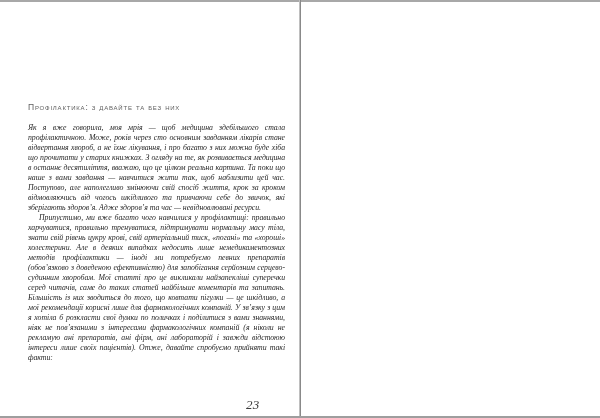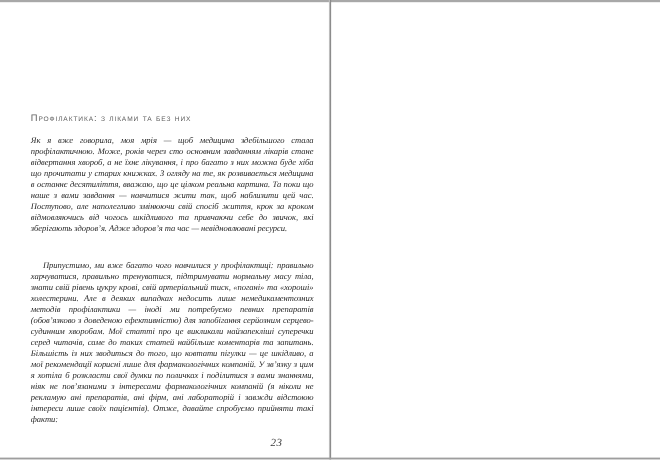--- a/index.html
+++ b/index.html
@@ -40,39 +40,39 @@
     white-space: nowrap;
   }
   .body-text {
     position: absolute; left: 28px; top: 123px; width: 257px;
     font-size: 7.8px;
     line-height: 10px;
     letter-spacing: -0.05px;
     text-align: justify;
   }
   .body-text p { margin: 0; font-style: italic; }
-  .body-text p.indented { text-indent: 11px; margin-top: 24px; }
+  .body-text p.indented { text-indent: 11px; }
 
   .pagenum {
     position: absolute; top: 397px;
-    font-size: 10px;
+    font-size: 13px;
     color: #3a3a3a;
     letter-spacing: 0.3px;
     font-style: italic;
   }
   .pagenum.pn-left { left: 246px; }
 </style>
 </head>
 <body>
 
 <div class="screen">
   <div class="frame-top"></div>
 
   <div class="page page-left">
-    <h1 class="heading">Профілактика: з ліками та без них</h1>
+    <h1 class="heading">Профілактика: з давайте та без них</h1>
     <div class="body-text">
       <p>Як я вже говорила, моя мрія — щоб медицина здебільшого стала профілактичною. Може, років через сто основним завданням лікарів стане відвертання хвороб, а не їхнє лікування, і про багато з них можна буде хіба що прочитати у старих книжках. З огляду на те, як розвивається медицина в останнє десятиліття, вважаю, що це цілком реальна картина. Та поки що наше з вами завдання — навчитися жити так, щоб наблизити цей час. Поступово, але наполегливо змінюючи свій спосіб життя, крок за кроком відмовляючись від чогось шкідливого та привчаючи себе до звичок, які зберігають здоров’я. Адже здоров’я та час — невідновлювані ресурси.</p>
       <p class="indented">Припустимо, ми вже багато чого навчилися у профілактиці: правильно харчуватися, правильно тренуватися, підтримувати нормальну масу тіла, знати свій рівень цукру крові, свій артеріальний тиск, «погані» та «хороші» холестерини. Але в деяких випадках недосить лише немедикаментозних методів профілактики — іноді ми потребуємо певних препаратів (обов’язково з доведеною ефективністю) для запобігання серйозним серцево-судинним хворобам. Мої статті про це викликали найзапекліші суперечки серед читачів, саме до таких статей найбільше коментарів та запитань. Більшість із них зводиться до того, що ковтати пігулки — це шкідливо, а мої рекомендації корисні лише для фармакологічних компаній. У зв’язку з цим я хотіла б розкласти свої думки по поличках і поділитися з вами знаннями, ніяк не пов’язаними з інтересами фармакологічних компаній (я ніколи не рекламую ані препаратів, ані фірм, ані лабораторій і завжди відстоюю інтереси лише своїх пацієнтів). Отже, давайте спробуємо прийняти такі факти:</p>
     </div>
     <div class="pagenum pn-left">23</div>
   </div>
 
   <div class="gutter"></div>
 
   <div class="page page-right">

